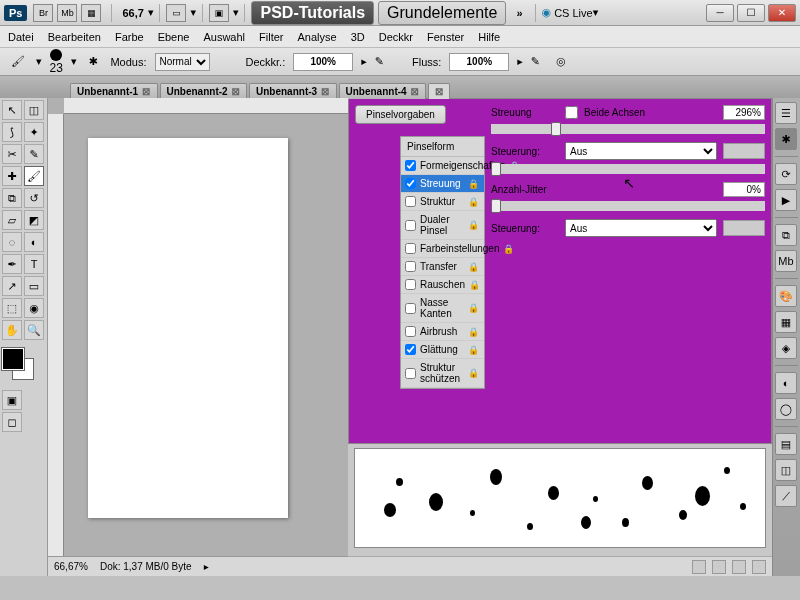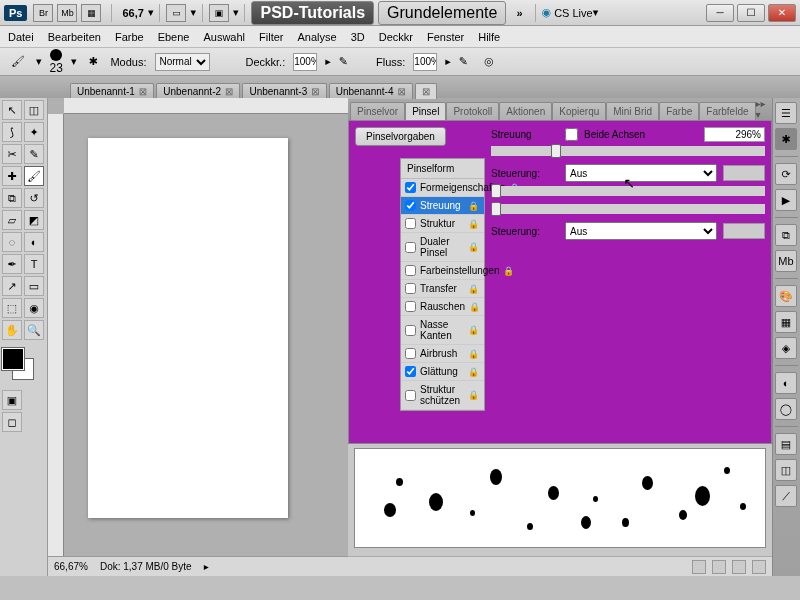--- a/index.html
+++ b/index.html
@@ -17,24 +17,24 @@
 .win-btn { width:28px; height:18px; background: linear-gradient(#f0f0f0,#d0d0d0); border:1px solid #888; border-radius:2px; display:flex;align-items:center;justify-content:center;font-size:10px;}
 .win-btn.cl { background: linear-gradient(#e07a6f,#c0392b); color:#fff; }
 
 .menubar { height: 22px; background: #e8e8e8; display:flex; align-items:center; padding: 0 8px; gap: 14px; border-bottom: 1px solid #bbb; font-size: 11px; }
 .optbar { height: 28px; background: linear-gradient(#e5e5e5,#d5d5d5); display:flex; align-items:center; padding: 0 8px; gap:8px; border-bottom:1px solid #999; font-size:11px; }
 .optbar .brush-ic { width:20px; height:20px; display:flex;align-items:center;justify-content:center; }
 .optbar .sz-prev { display:flex;flex-direction:column;align-items:center; }
 .optbar .dot { width:12px;height:12px;background:#000;border-radius:50%; }
 .optbar .sz-num { font-size:12px; }
 .optbar select, .optbar input { font-size:10px; border:1px solid #999; height:18px; }
-.optbar input { width:24px; text-align:center; }
+.optbar input { width:60px; text-align:center;font-weight:bold; }
 
 .doc-tabs { height: 22px; background: linear-gradient(#b8b8b8,#a0a0a0); display:flex; align-items:flex-end; padding-left:70px; gap:2px; }
-.doc-tab { background: linear-gradient(#d0d0d0,#b8b8b8); border:1px solid #888; border-bottom:none; padding: 2px 6px; font-size:10px; display:flex;align-items:center;gap:4px; border-radius:2px 2px 0 0; position:relative; top:1px;}
+.doc-tab { background: linear-gradient(#d0d0d0,#b8b8b8); border:1px solid #888; border-bottom:none; padding: 2px 6px; font-size:10px; display:flex;align-items:center;gap:4px; border-radius:2px 2px 0 0; position:relative; top:1px;font-weight:bold;}
 .doc-tab.act { background:#d8d8d8; }
 .doc-tab .x { font-size:10px; color:#666; }
 
 .main { display:flex; height: 478px; }
 .toolbox { width:48px; background:#d0d0d0; border-right:1px solid #999; display:flex;flex-direction:column; padding:2px; gap:2px; }
 .tool-row { display:flex; gap:2px; }
 .tool { width:20px; height:20px; background:#d8d8d8; border:1px solid #aaa; display:flex;align-items:center;justify-content:center; font-size:11px; }
 .tool.sel { background:#fff; border:1px solid #666; }
 .swatches { margin-top:6px; position:relative; width:40px;height:36px; }
 .sw-fg { width:22px;height:22px;background:#000;border:1px solid #fff;outline:1px solid #666;position:absolute;top:0;left:0; }
@@ -57,21 +57,21 @@
 .opt-list { border:1px solid #999; background:#d8d8d8; margin-top:6px;margin-left:45px; }
 .opt-hdr { padding:4px 6px; font-size:10px; border-bottom:1px solid #bbb; }
 .opt-row { display:flex; align-items:center; padding:3px 4px; font-size:10px; gap:4px; border-bottom:1px solid #ccc; }
 .opt-row.sel { background:#2e7bd6; color:#fff; }
 .opt-row input[type=checkbox] { width:11px;height:11px; }
 .opt-row .lock { margin-left:auto; font-size:9px; color:#888; }
 .opt-row.sel .lock { color:#cde; }
 .right-col { flex:1; }
 .param-row { display:flex; align-items:center; font-size:10px; margin-bottom:4px; gap:6px; }
 .param-row label { width:68px; }
-.param-row input[type=text] { width:61px; text-align:right; font-size:10px; border:1px solid #999; padding:1px 3px; background:#fff; }
+.param-row input[type=text] { width:42px; text-align:right; font-size:10px; border:1px solid #999; padding:1px 3px; background:#fff; }
 .param-row select { flex:1; font-size:10px; height:18px; }
 .param-row .grey-box { width:42px; height:16px; background:#ccc; border:1px solid #999; }
 .slider { height:10px; background:#d0d0d0; position:relative; margin-bottom:8px; }
 .slider .thumb { position:absolute; top:-2px; width:10px; height:14px; background:#eee; border:1px solid #666; border-radius:2px; }
 
 .preview { height:100px; background:#fff; border:1px solid #888; margin:4px 6px 8px; position:relative; }
 .preview .blob { position:absolute; background:#000; border-radius:50%; }
 .panel-foot { height:20px; background:#d8d8d8; border-top:1px solid #aaa; display:flex; justify-content:flex-end; align-items:center; gap:6px; padding:0 6px;}
 .panel-foot .ic { width:14px;height:14px; background:#ccc; border:1px solid #999; }
 
@@ -237,31 +237,20 @@
     <div class="canvas"></div>
     <div class="statusbar">
       <span>66,67%</span>
       <span>Dok: 1,37 MB/0 Byte</span>
       <span>▸</span>
     </div>
   </div>
 
   <div class="panel-area">
     <div class="panel-col">
-      <div class="panel-tabs" id="paneltabs">
-          <span class="panel-tab">Pinselvor</span>
-          <span class="panel-tab act">Pinsel</span>
-          <span class="panel-tab">Protokoll</span>
-          <span class="panel-tab">Aktionen</span>
-          <span class="panel-tab">Kopierqu</span>
-          <span class="panel-tab">Mini Brid</span>
-          <span class="panel-tab">Farbe</span>
-          <span class="panel-tab">Farbfelde</span>
-          <span style="margin-left: auto; color: rgb(85, 85, 85);"> ▸▸ ▾</span>
-        </div>
       <div class="panel-body">
         <div class="left-col">
           <button class="brush-btn">Pinselvorgaben</button>
           <div class="opt-list">
             <div class="opt-hdr">Pinselform</div>
             <div id="optlist">
                 <div class="opt-row">
                   <input type="checkbox" checked="" style="">
                   <span>Formeigenschaften</span>
                   <span class="lock">🔒</span>
@@ -331,20 +320,25 @@
               <div class="thumb" style="left:22%;"></div>
             </div>
           <div class="param-row">
             <label>Steuerung:</label>
             <select><option>Aus</option></select>
             <span class="grey-box"></span>
           </div>
           <div class="slider">
               <div class="thumb" style="left:0;"></div>
             </div>
+          <div class="param-row">
+            <label>Anzahl-Jitter</label>
+            <span style="flex:1"></span>
+            <input type="text" value="0%" style="">
+          </div>
           <div class="slider">
               <div class="thumb" style="left:0;"></div>
             </div>
           <div class="param-row">
             <label>Steuerung:</label>
             <select><option>Aus</option></select>
             <span class="grey-box"></span>
           </div>
 
           <div style="position:absolute; top:175px; right:165px; font-size:14px; pointer-events:none;">↖</div>

